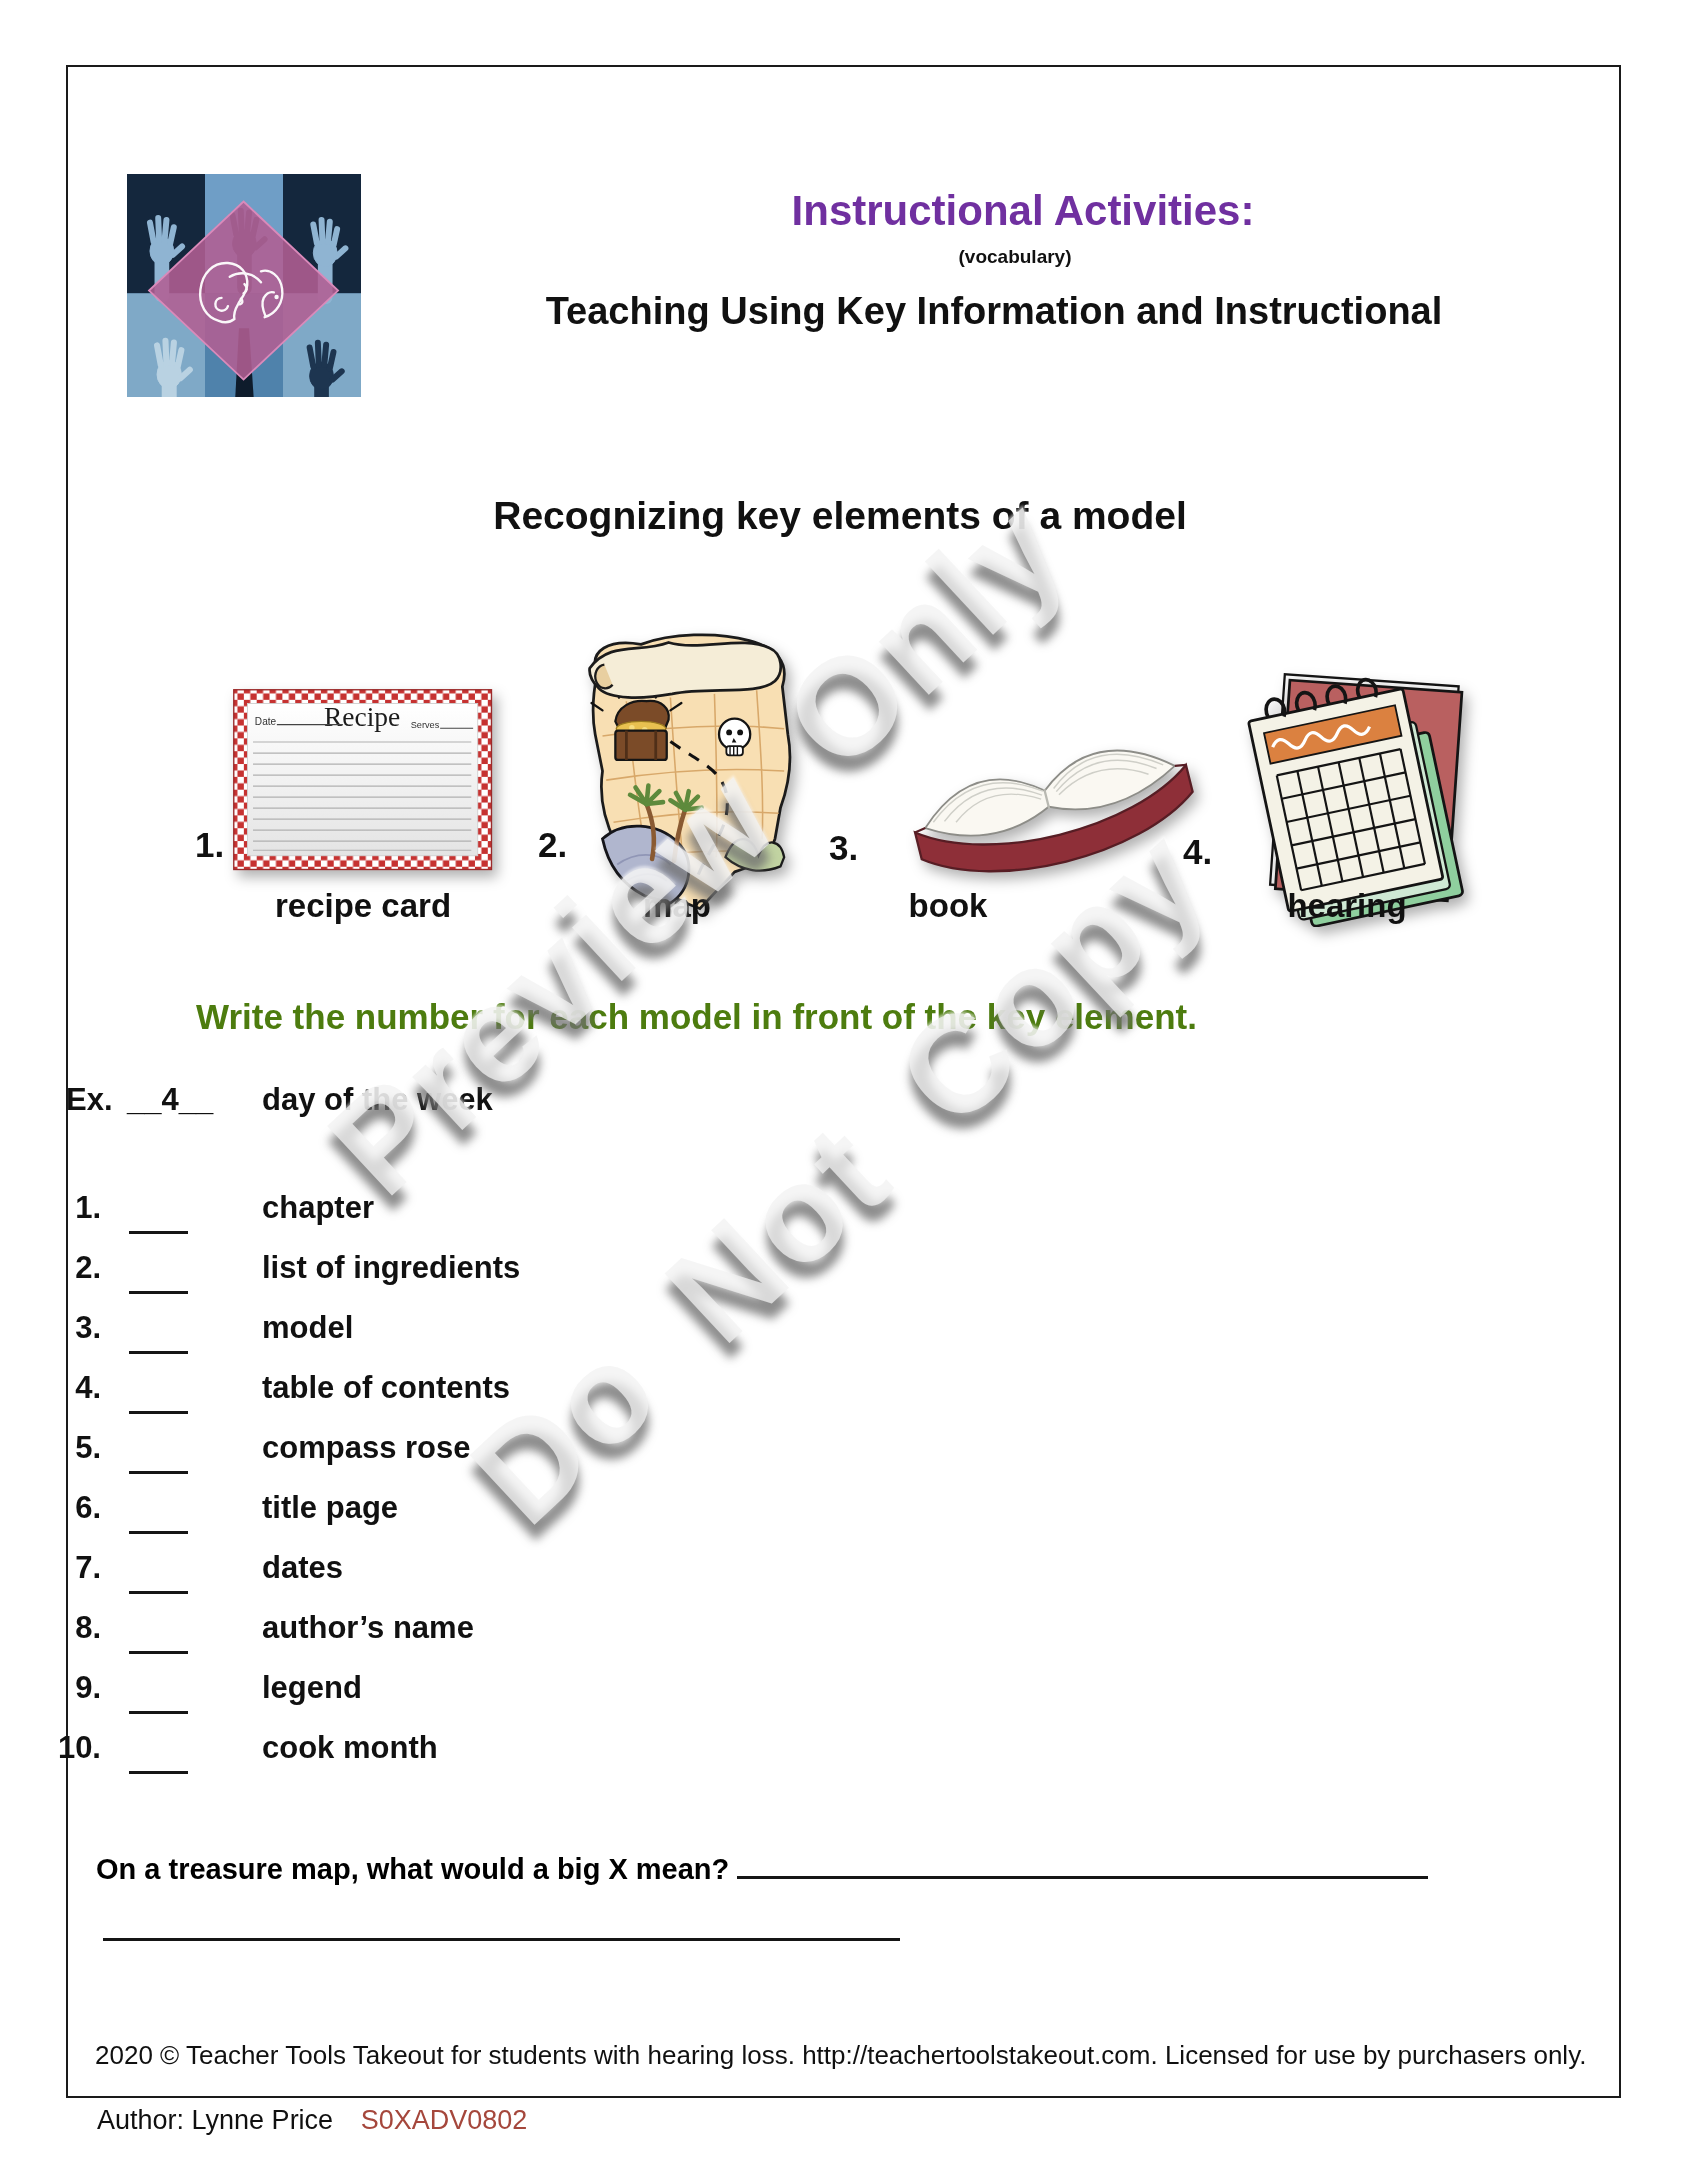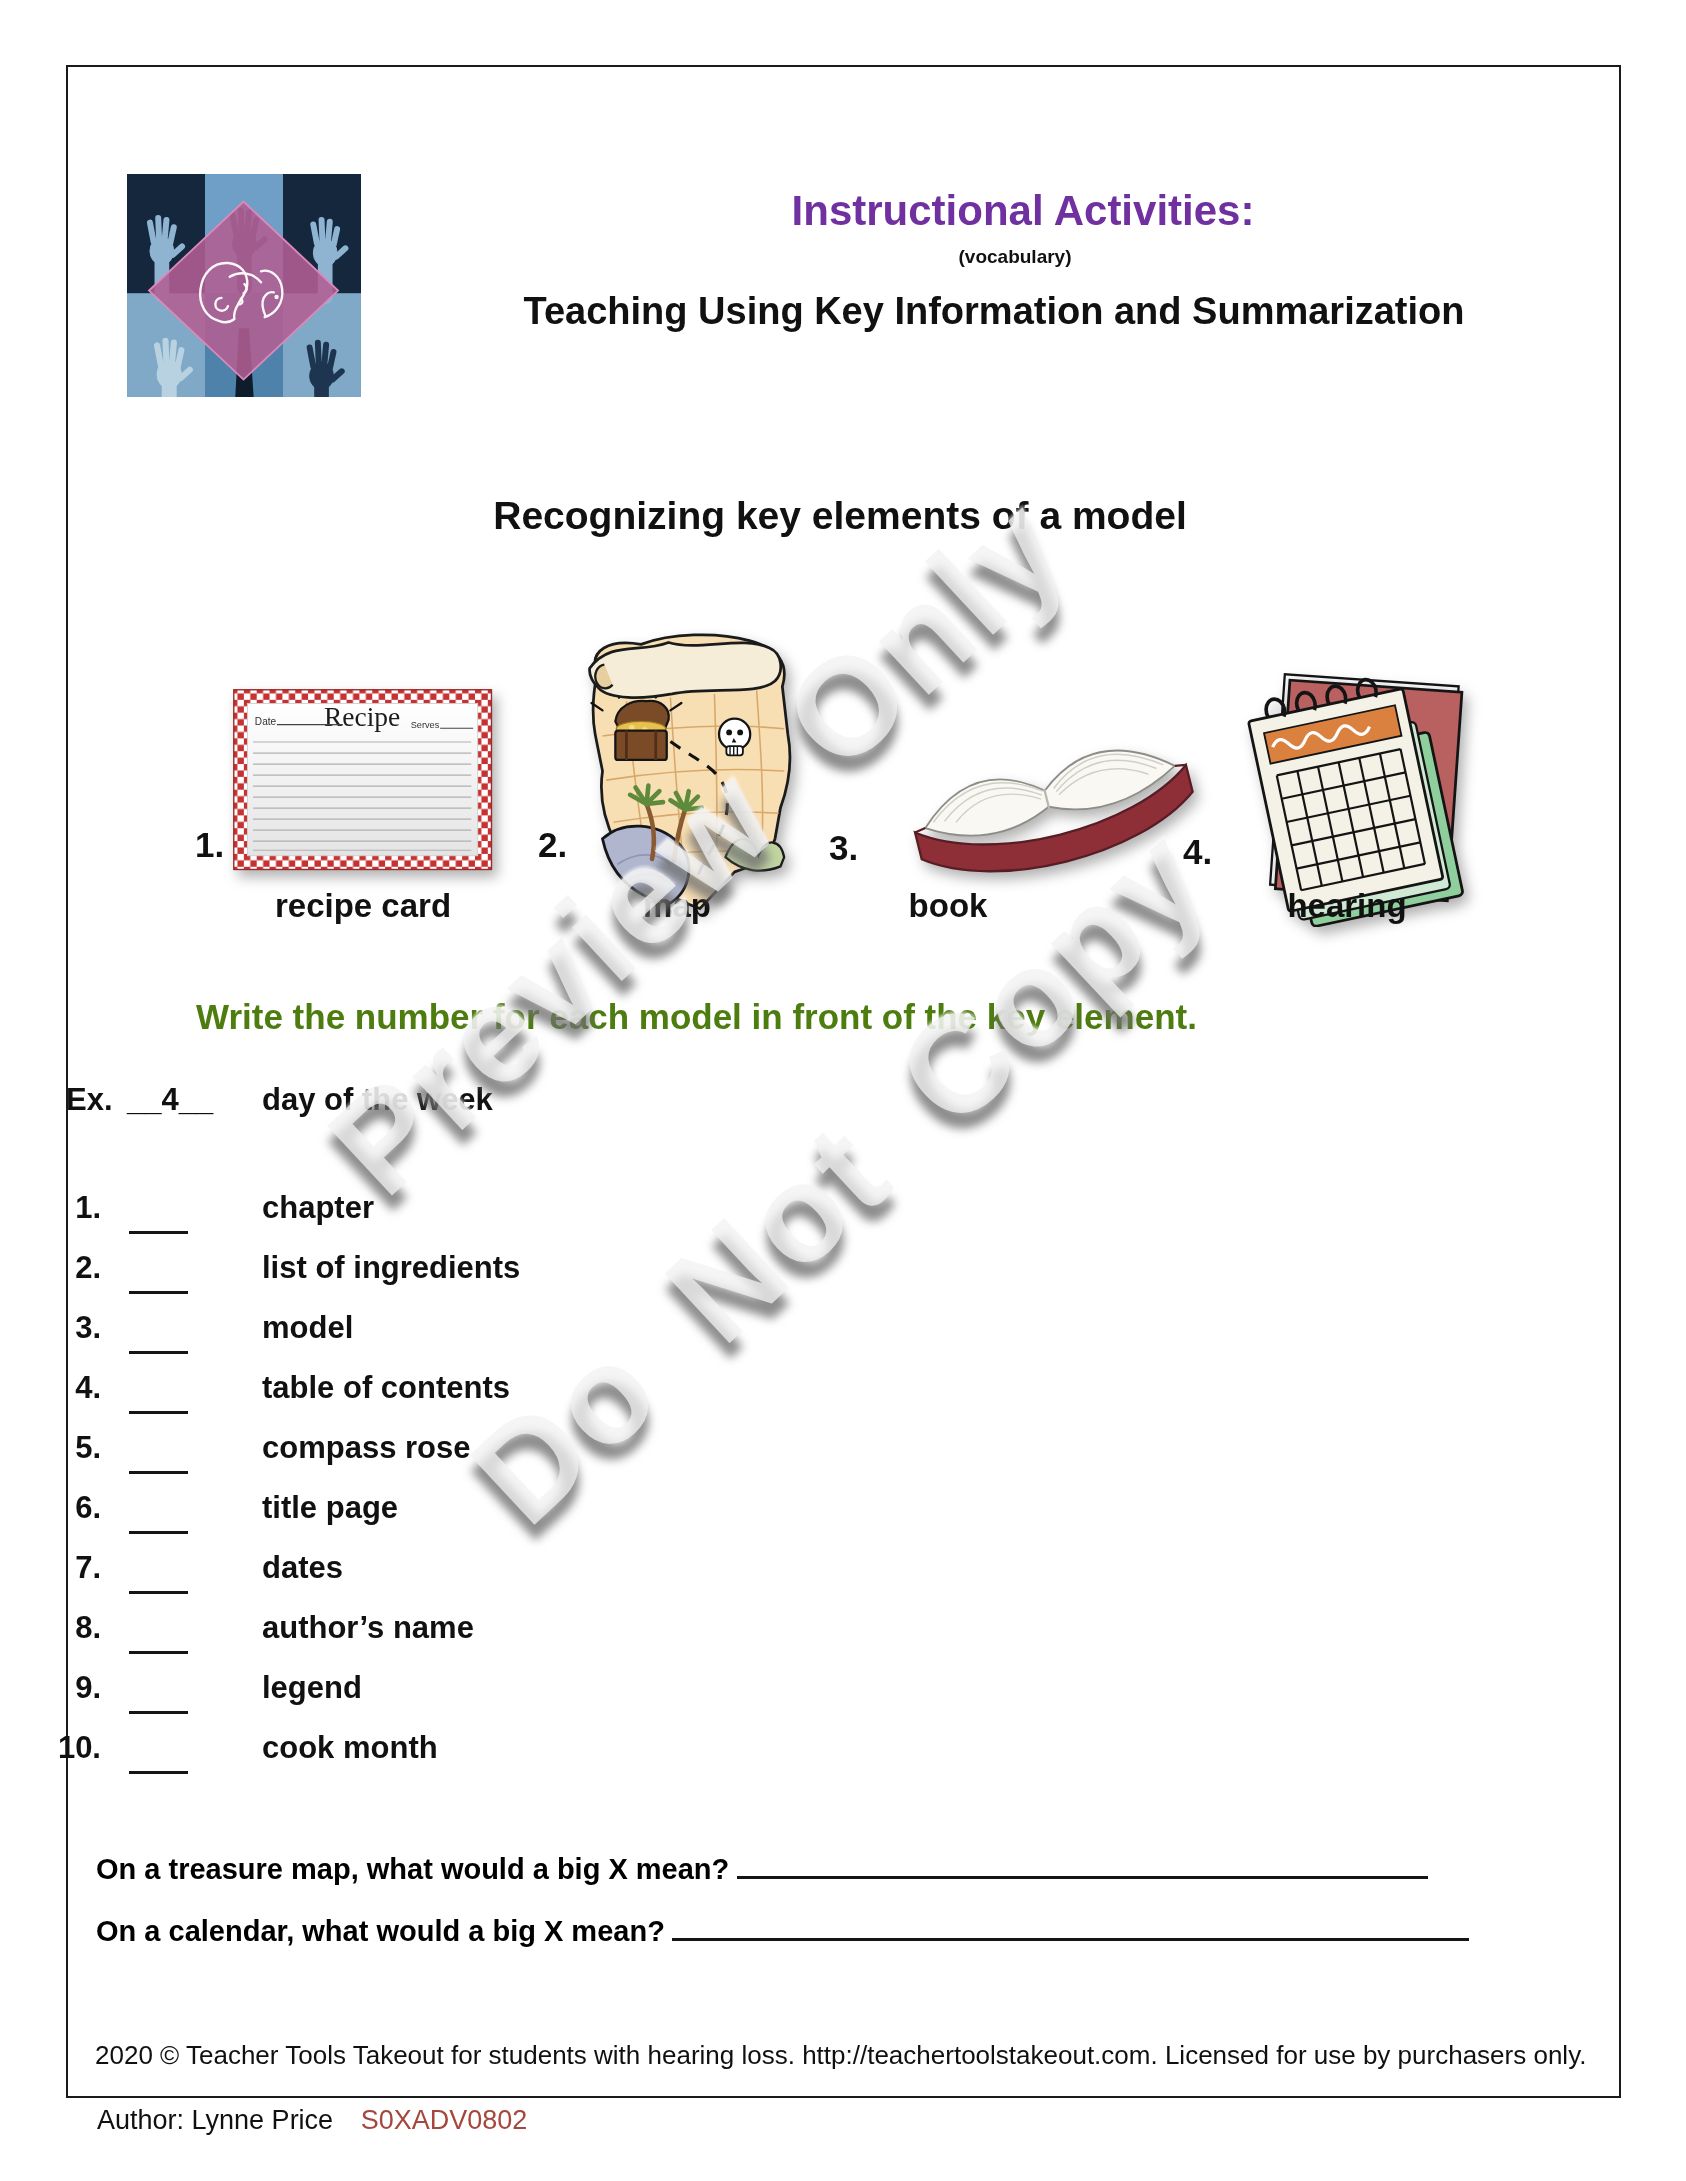--- a/index.html
+++ b/index.html
@@ -86,21 +86,21 @@
       <path d="M128,120 C132,124 131,128 127,130 M124,136 C127,138 126,141 123,142"></path>
       <path d="M103,135 a7,7 0 1 0 7,9"></path>
       <path d="M150,156 C163,152 171,139 169,125 C167,111 156,103 146,106 M151,155 C148,148 146,141 149,135 C152,130 156,128 160,129"></path>
       <circle cx="163" cy="134" r="2.4" fill="#ffffff" stroke="none"></circle>
       <path d="M112,112 a26,26 0 0 1 34,6"></path>
     </g>
   </svg>
 
   <div class="centered title-purple" style="left:1023px;top:187px;">Instructional Activities:</div>
   <div class="centered subtitle" style="left:1015px;top:246px;">(vocabulary)</div>
-  <div class="centered main-title" style="left:994px;top:290px;">Teaching Using Key Information and Summarization</div>
+  <div class="centered main-title" style="left:994px;top:290px;">Teaching Using Key Information and Instructional</div>
 
   <div class="centered section-heading" style="left:840px;top:494px;">Recognizing key elements of a model</div>
 
   <svg class="abs shadowed" style="left:231px;top:687px;" width="266" height="188" viewBox="0 0 290 205">
     <defs>
       <pattern id="chk" width="14" height="14" patternUnits="userSpaceOnUse">
         <rect width="14" height="14" fill="#ffffff"></rect>
         <rect width="7" height="7" fill="#c63231"></rect>
         <rect x="7" y="7" width="7" height="7" fill="#c63231"></rect>
       </pattern>
@@ -327,21 +327,21 @@
       <span class="match-number">10.</span>
       <span class="match-blank"></span>
       <span class="match-label">cook month</span>
     </div>
   </div>
 
   <div class="question-row" style="top:1848px;">
     <span>On a treasure map, what would a big X mean?</span><span class="answer-line line-q1"></span>
   </div>
   <div class="question-row" style="top:1910px;">
-    <span>On a calendar, what would a big X mean?</span><span class="answer-line line-q2"></span>
+    <span class="answer-line line-q2"></span>
   </div>
 
   <div class="abs footer-license" style="left:95px;top:2040px;">2020  ©  Teacher Tools Takeout for students with hearing loss. http://teachertoolstakeout.com. Licensed for use by purchasers only.</div>
   <div class="abs author-row" style="left:97px;top:2105px;">
     <span>Author: Lynne Price</span><span class="product-code">S0XADV0802</span>
   </div>
 
   <div class="watermark wm1">Preview Only</div>
   <div class="watermark wm2">Do Not Copy</div>
 

